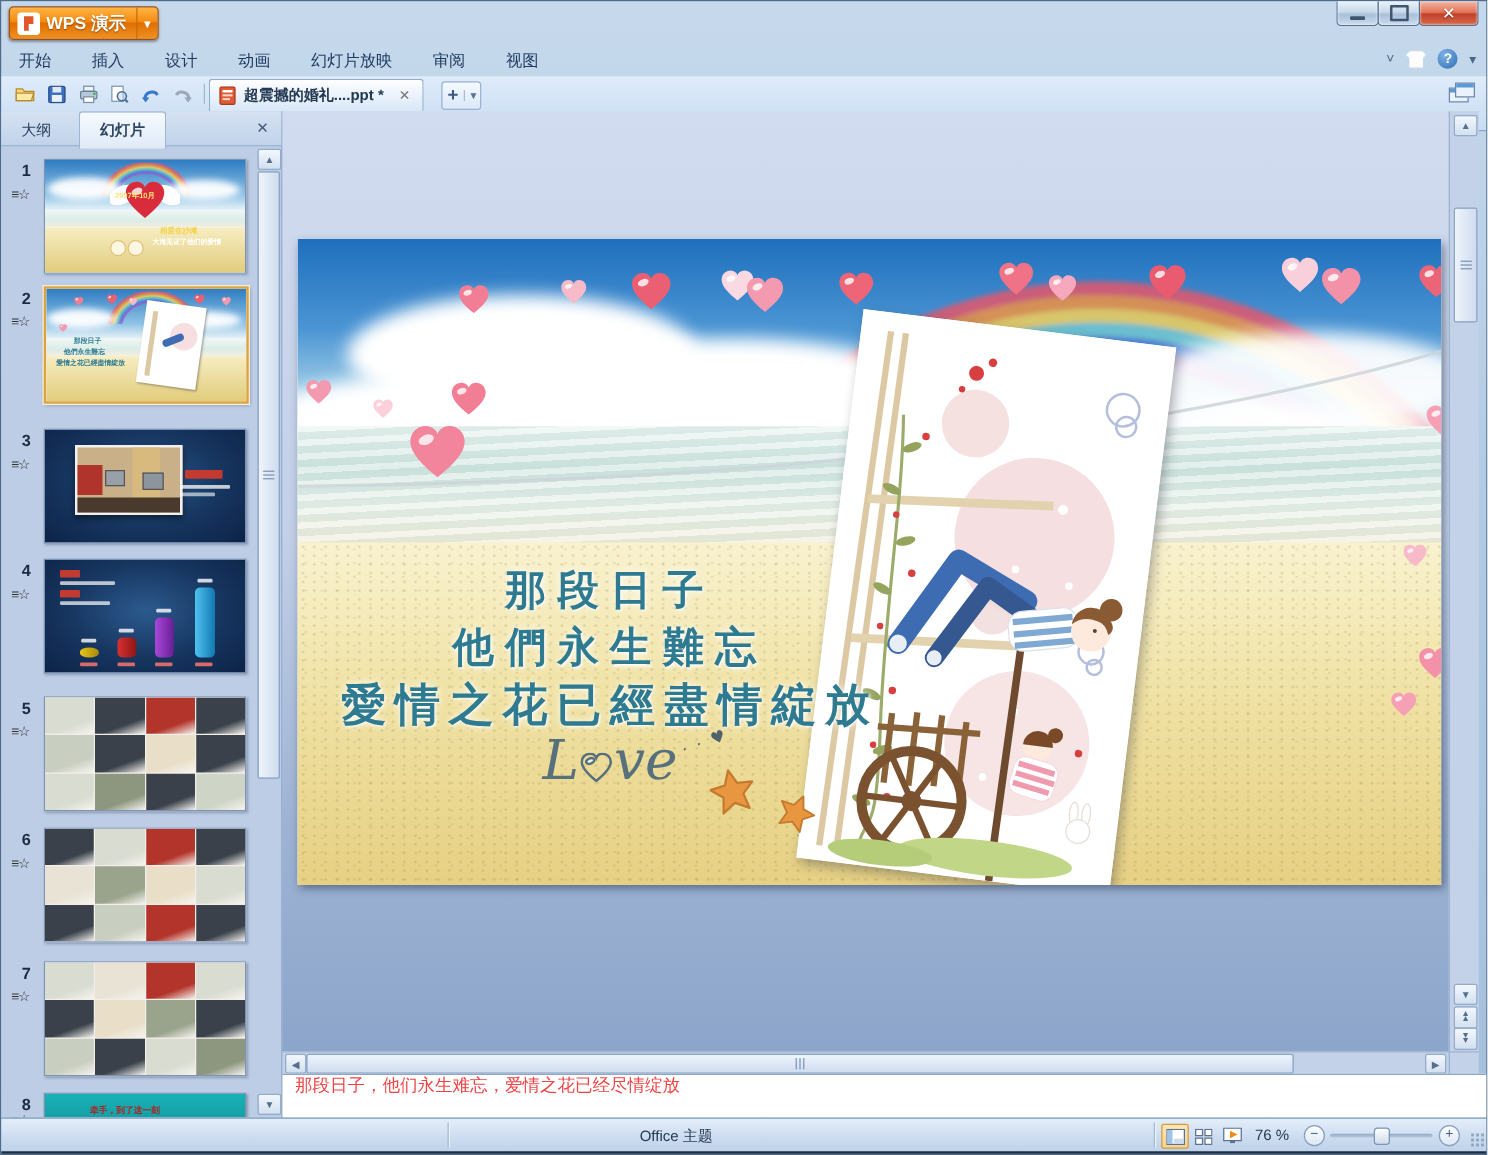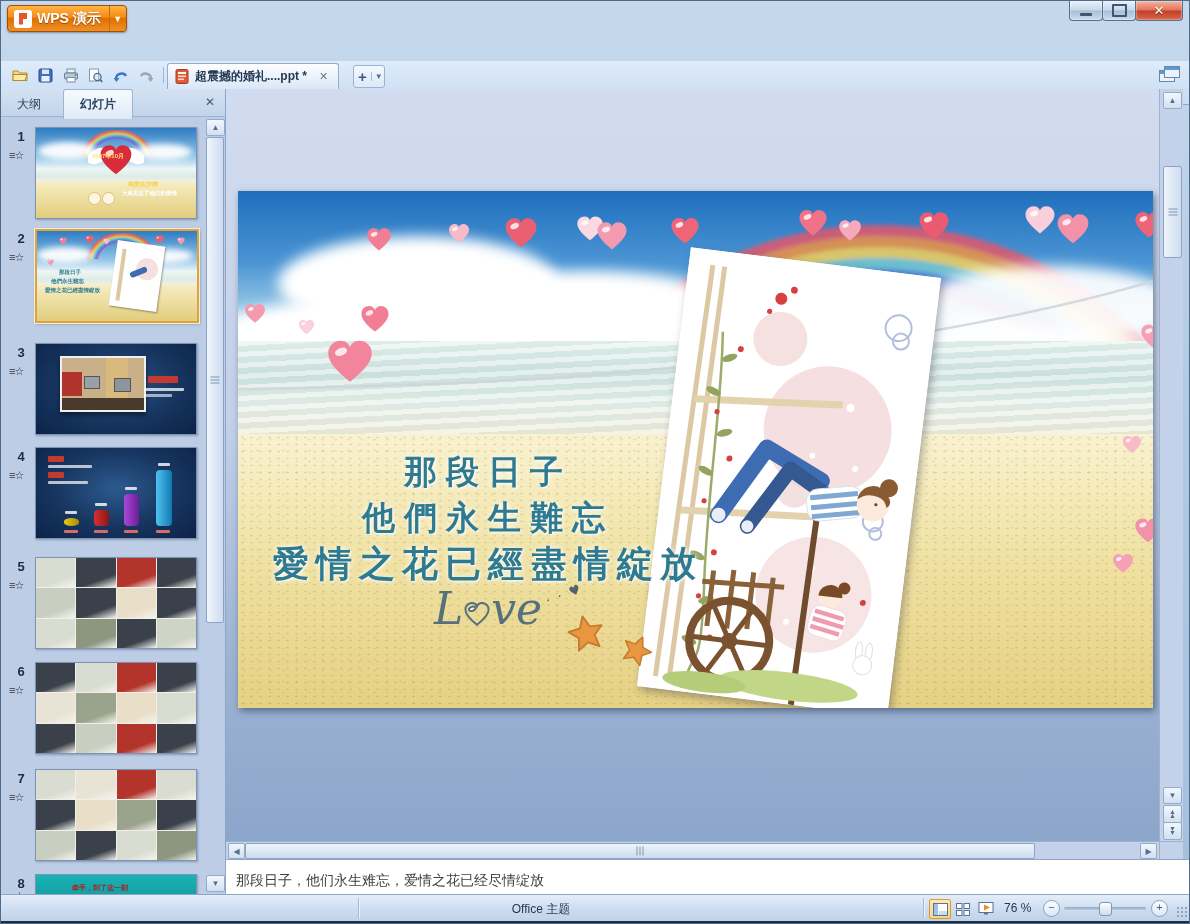--- a/index.html
+++ b/index.html
@@ -94,21 +94,21 @@
   .sbtn{position:absolute;display:flex;align-items:center;justify-content:center;background:linear-gradient(180deg,#f2f7fc,#d3e0f0);border:1px solid #94abc9;border-radius:2px;color:#55708f;font-size:8px;cursor:pointer;}
   .sthumb{position:absolute;background:linear-gradient(90deg,#eef4fb,#cfdcef);border:1px solid #8ba3c5;border-radius:2px;cursor:pointer;}
   .sthumb.h{background:linear-gradient(180deg,#eef4fb,#cfdcef);}
   .grip{position:absolute;left:50%;top:50%;transform:translate(-50%,-50%);display:flex;flex-direction:column;gap:2px;}
   .grip i{display:block;width:9px;height:1px;background:#7d95b5;}
   #vscroll{left:933px;top:0;width:24px;height:752px;background:#c3d2e8;border-left:1px solid #9db2cf;box-sizing:border-box;}
   #hscroll{left:0;top:752px;width:933px;height:18px;background:#c3d2e8;border-top:1px solid #9db2cf;box-sizing:border-box;}
   #hcorner{left:933px;top:752px;width:24px;height:18px;background:#c3d2e8;border-top:1px solid #9db2cf;border-left:1px solid #9db2cf;box-sizing:border-box;}
   
   #notes{left:0;top:770px;width:965px;height:35px;background:#fff;border-top:1px solid #8ba6c7;box-sizing:border-box;cursor:text;}
-  #notes .txt{position:absolute;left:10px;top:12px;font-size:14px;color:#404040;}
+  #notes .txt{position:absolute;left:10px;top:0;font-size:14px;color:#ef4444;}
   #statusbar{left:0;top:893px;width:1190px;height:27px;background:linear-gradient(180deg,#e4eefa,#cdddf0 55%,#bfd2e9);border-top:1px solid #8ba6c7;box-sizing:border-box;font-size:12px;color:#243a52;}
   .sdiv{position:absolute;top:3px;width:1px;height:20px;background:#a5b9d4;box-shadow:1px 0 0 #e9f1fa;}
   #bottom-edge{left:0;top:920px;width:1190px;height:4px;background:linear-gradient(180deg,#26364a,#0c141f);}
   .viewbtn{position:absolute;top:4px;width:20px;height:18px;display:flex;align-items:center;justify-content:center;cursor:pointer;border:1px solid transparent;border-radius:2px;}
   .viewbtn.active{border-color:#dd9a33;background:linear-gradient(180deg,#fde8bb,#f9d astral 89);background:linear-gradient(180deg,#fde8bb,#f7d489);}
   .zoombtn{position:absolute;top:5px;width:15px;height:15px;border-radius:50%;border:1px solid #8aa0bd;background:linear-gradient(180deg,#fbfdff,#dde8f4);color:#44608a;font-size:11px;line-height:13px;text-align:center;cursor:pointer;}
   #zoom-slider{position:absolute;top:12px;height:3px;background:linear-gradient(180deg,#93a9c4,#b9cade);border-radius:2px;cursor:pointer;}
   #zoom-knob{position:absolute;top:-5px;width:11px;height:12px;border:1px solid #7e96b5;border-radius:3px;background:linear-gradient(180deg,#fdfeff,#cfdcec);cursor:pointer;}
   .rgrip{position:absolute;right:3px;bottom:3px;width:12px;height:12px;
      background:radial-gradient(circle,#8fa5c0 1px,transparent 1.5px);background-size:4px 4px;cursor:nwse-resize;}
@@ -140,20 +140,35 @@
         <span class="g"></span>
       </div>
     <div id="btn-max" class="abs winbtn">
         <span class="g"></span>
       </div>
     <div id="btn-close" class="abs winbtn">
         <span class="g">✕</span>
       </div>
   </div>
 
+  <div id="menubar" class="abs">
+    <span class="menu-item">开始</span>
+    <span class="menu-item">插入</span>
+    <span class="menu-item">设计</span>
+    <span class="menu-item">动画</span>
+    <span class="menu-item">幻灯片放映</span>
+    <span class="menu-item">审阅</span>
+    <span class="menu-item">视图</span>
+    <div id="menu-right" class="abs">
+      <span class="chev">˅</span>
+      <span class="shirt"></span>
+      <span class="help">?</span>
+      <span class="chev">▾</span>
+    </div>
+  </div>
 
   <div id="tabrow" class="abs">
     <div class="qat">
       <span class="ico">
         <svg width="17" height="14" viewBox="0 0 17 14">
             <path d="M1 3 L6 3 L7.5 5 L15 5 L15 12.5 L1 12.5 Z" fill="#f7d977" stroke="#b98a2c"></path>
             <path d="M1 6.5 L15 6.5 L13 12.5 L1 12.5 Z" fill="#fbe9a8" stroke="#b98a2c"></path>
           </svg>
       </span>
       <span class="ico">

